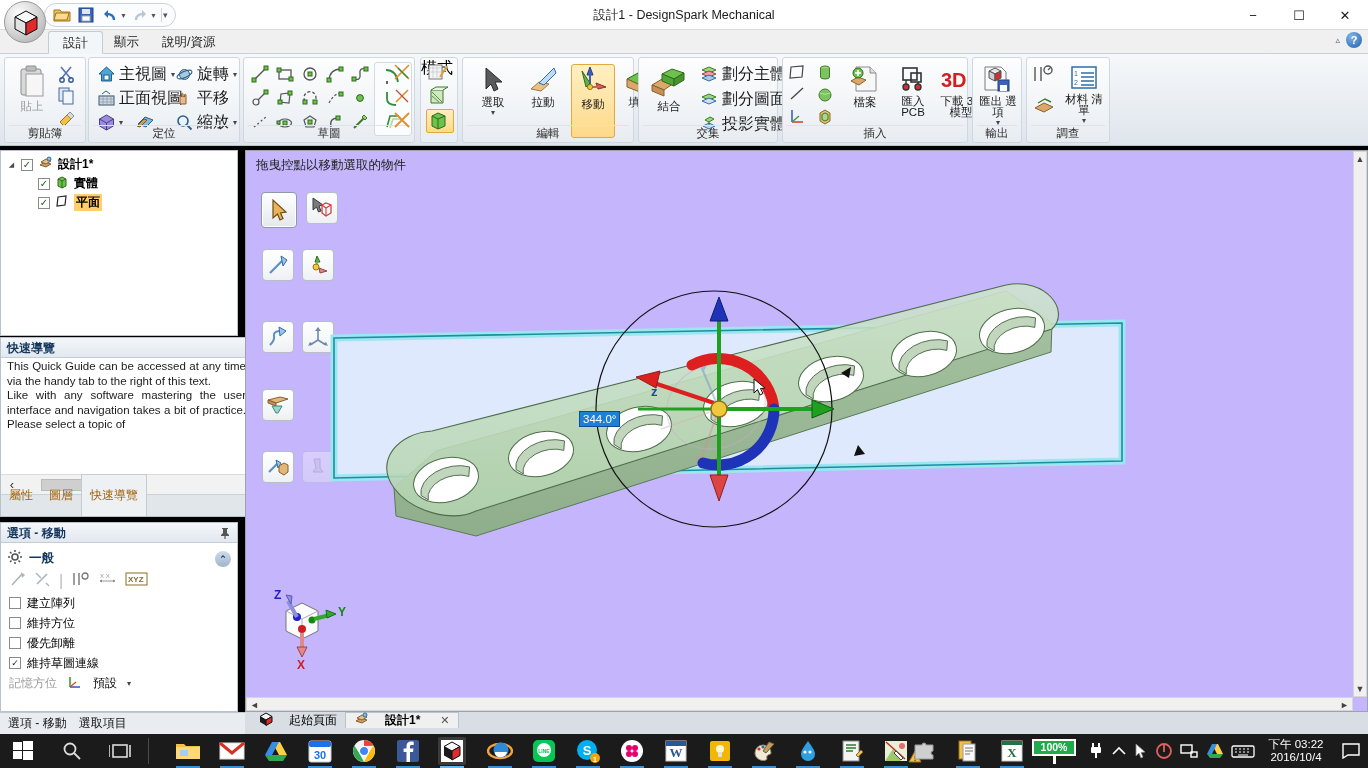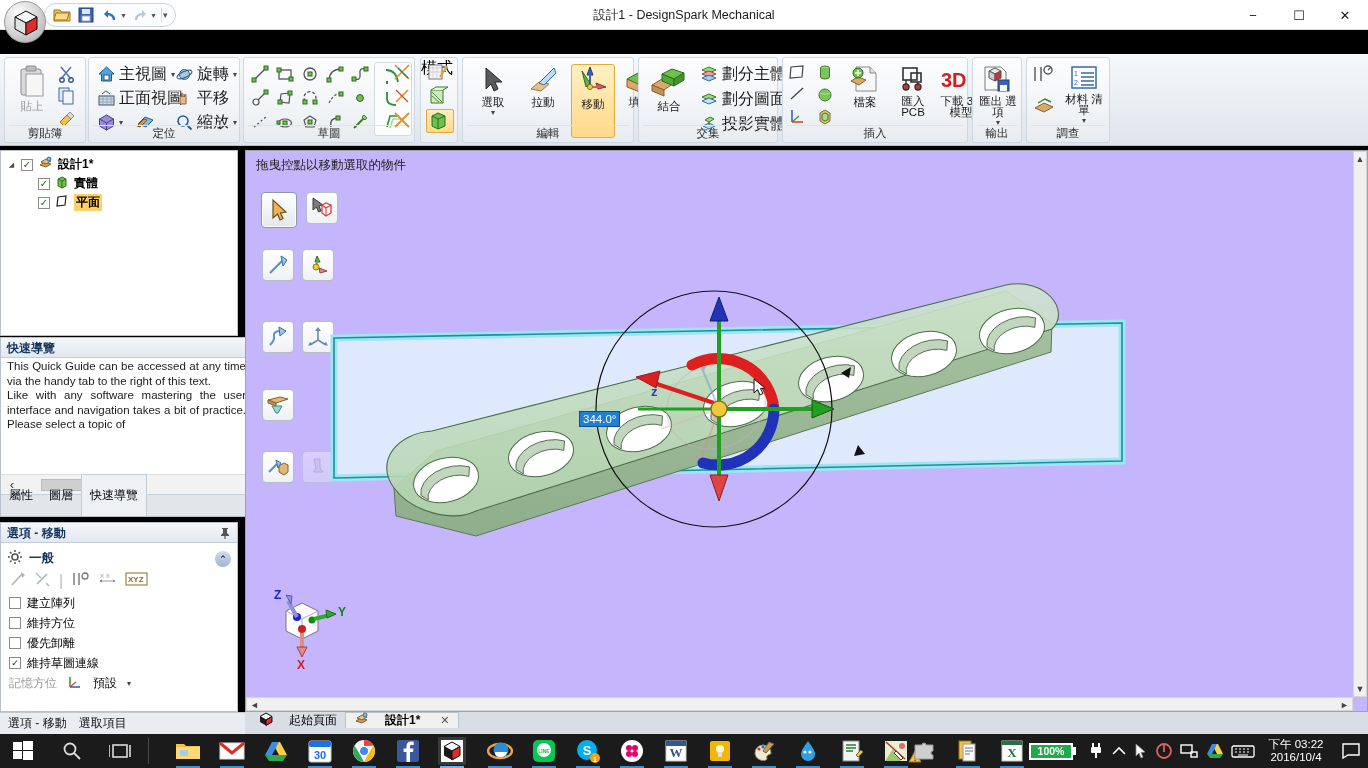--- a/index.html
+++ b/index.html
@@ -110,21 +110,21 @@
   .qg-title { font-size:17px; font-weight:bold; color:#111; margin:4px 0 2px 6px; }
   .qg-p { font-size:11.5px; color:#1b1b1b; line-height:14.5px; text-align:justify; padding:0 10px 0 6px;}
   .vscroll { position:absolute; right:1px; top:1px; bottom:1px; width:16px; background:#f4f4f4; border-left:1px solid #dcdcdc;}
   .vthumb { position:absolute; left:1px; width:13px; background:#c8c8c8; border:1px solid #b0b0b0;}
   .vsarrow { position:absolute; left:2px; width:12px; height:14px; font-size:11px; color:#333; text-align:center; line-height:14px; cursor:pointer;}
   .hnav { position:absolute; left:0; right:0; bottom:0; height:20px; background:#f2f2f2; border-top:1px solid #dcdcdc;}
   .hnav .ar { position:absolute; top:1px; width:18px; height:17px; font-size:13px; color:#333; text-align:center; line-height:17px; cursor:pointer;}
   .hbar { position:absolute; top:4px; height:12px; background:#cfcfcf; border:1px solid #bbb;}
 
   .tabstrip { position:absolute; height:22px; display:flex; align-items:flex-end; }
-  .ptab { font-size:12px; padding:12px 8px; cursor:pointer; color:#000000; }
+  .ptab { font-size:12px; padding:12px 8px; cursor:pointer; color:#a16207; }
   .ptab.active { background:#eef1f4; border:1px solid #c3ccd5; border-bottom:none; }
 
   .optrow { display:flex; align-items:center; gap:6px; font-size:12px; padding-left:8px; height:20px; cursor:pointer;}
   .sqbx { width:12px; height:12px; border:1px solid #8a8a8a; background:#fff; display:flex;align-items:center;justify-content:center;font-size:9px;color:#222;}
   .seccap { display:flex; align-items:center; gap:6px; font-size:12.5px; font-weight:bold; color:#14365c; padding-left:6px; height:22px;}
   .chev { position:absolute; right:6px; top:4px; width:16px;height:16px;border-radius:50%;
           background:linear-gradient(180deg,#cfdcea,#9fb6cd); color:#1b3a5c; font-size:9px;
           text-align:center;line-height:16px; cursor:pointer;}
 
   
@@ -218,20 +218,29 @@
 
   <div class="apporb">
     <svg class="cube" width="28" height="28" viewBox="0 0 28 28">
       <path d="M14 2 L25 8 L25 20 L14 26 L3 20 L3 8 Z" fill="#1b1b1b"></path>
       <path d="M14 2 L25 8 L14 14 L3 8 Z" fill="#f7f7f7" stroke="#111"></path>
       <path d="M3 8 L14 14 L14 26 L3 20 Z" fill="#e2e2e2" stroke="#111"></path>
       <path d="M14 14 L25 8 L25 20 L14 26 Z" fill="#e02b2b" stroke="#111"></path>
     </svg>
   </div>
 
+  <div class="ribbontabs">
+    <div class="rtab active" style="left:48px;">設計</div>
+    <div class="rtab" style="left:100px;">顯示</div>
+    <div class="rtab" style="left:148px;">說明/資源</div>
+    <div class="rhelp">
+      <span class="tri">▵</span>
+      <span class="qmark">?</span>
+    </div>
+  </div>
 
   <div class="ribbon">
 
     <div class="rgroup" style="left:4px; width:82px;">
       <div class="bigbtn" style="left:6px; top:6px; width:42px;">
         <svg width="30" height="34" viewBox="0 0 30 34">
           <rect x="4" y="4" width="20" height="26" rx="2" fill="#d9d9d9" stroke="#8d8d8d"></rect>
           <rect x="9" y="1" width="10" height="5" rx="1" fill="#bdbdbd" stroke="#8d8d8d"></rect>
           <rect x="9" y="9" width="17" height="22" fill="#f6f6f6" stroke="#9a9a9a"></rect>
         </svg>
@@ -1214,21 +1223,21 @@
     <div class="tb-under" style="left:664px; width:24px;"></div>
     <div class="tb-under" style="left:708px; width:24px;"></div>
     <div class="tb-under" style="left:752px; width:24px;"></div>
     <div class="tb-under" style="left:796px; width:24px;"></div>
     <div class="tb-under" style="left:840px; width:24px;"></div>
     <div class="tb-under" style="left:884px; width:24px;"></div>
     <div class="tb-under" style="left:956px; width:24px;"></div>
     <div class="tb-under" style="left:1000px; width:24px;"></div>
 
     <div class="tray">
-      <div class="batt" style="margin-right:8px;">
+      <div class="batt" style="margin-right:8px;flex-direction:column;">
         <div class="battbody">100%</div>
         <div class="battcap"></div>
       </div>
       <div style="width:24px; display:flex; justify-content:center;">
         <svg width="16" height="18" viewBox="0 0 16 18">
             <path d="M5 1 v4 M11 1 v4" stroke="#fff" stroke-width="2"></path>
             <rect x="3" y="5" width="10" height="6" rx="1" fill="#fff"></rect>
             <path d="M8 11 v5" stroke="#fff" stroke-width="2"></path>
           </svg>
       </div>

